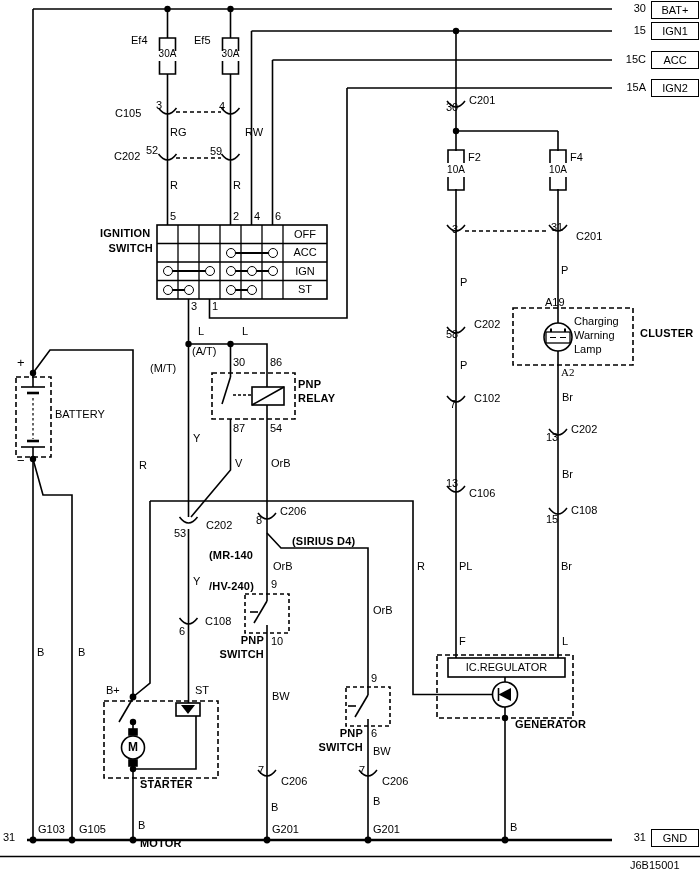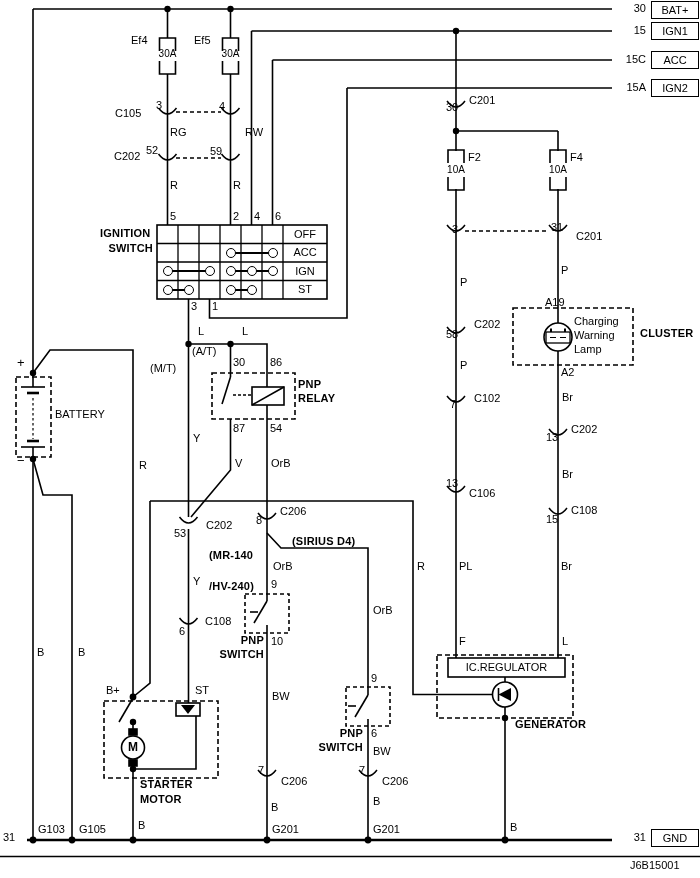--- a/index.html
+++ b/index.html
@@ -248,34 +248,34 @@
       <div class="lbl" style="left: 270px; top: 357px;">86</div>
       <div class="lbl" style="left: 233px; top: 423px;">87</div>
       <div class="lbl" style="left: 270px; top: 423px;">54</div>
       <div class="lbl" style="left: 271px; top: 579px;">9</div>
       <div class="lbl" style="left: 271px; top: 636px;">10</div>
       <div class="lbl" style="left: 371px; top: 673px;">9</div>
       <div class="lbl" style="left: 371px; top: 728px;">6</div>
       <div class="lbl" style="left: 106px; top: 685px;">B+</div>
       <div class="lbl" style="left: 195px; top: 685px;">ST</div>
       <div class="lbl" style="left: 545px; top: 297px;">A19</div>
-      <div class="lbl" style="left: 561px; top: 367px;">A2</div>
+      <div class="lbl" style="left: 561px; top: 367px; font-family: Liberation Serif, serif;">A2</div>
       <div class="lbl" style="left: 459px; top: 636px;">F</div>
       <div class="lbl" style="left: 562px; top: 636px;">L</div>
       <div class="lbl" style="left: 17px; top: 357px; font-size: 13px;">+</div>
       <div class="lbl" style="left: 17px; top: 455px; font-size: 13px;">−</div>
       <div class="lbl" style="left: 55px; top: 409px;">BATTERY</div>
       <div class="lbl b" style="left: 298px; top: 379px;">PNP</div>
       <div class="lbl b" style="left: 298px; top: 393px;">RELAY</div>
       <div class="lbl b" style="left: 237px; top: 635px; width: 27px; text-align: right;">PNP</div>
       <div class="lbl b" style="left: 214px; top: 649px; width: 50px; text-align: right;">SWITCH</div>
       <div class="lbl b" style="left: 336px; top: 728px; width: 27px; text-align: right;">PNP</div>
       <div class="lbl b" style="left: 313px; top: 742px; width: 50px; text-align: right;">SWITCH</div>
       <div class="lbl b" style="left: 140px; top: 779px;">STARTER</div>
-      <div class="lbl b" style="left: 140px; top: 794px;">MOTOR</div>
+      <div class="lbl b" style="left: 140px; top: 838px;">MOTOR</div>
       <div class="lbl b" style="left: 515px; top: 719px;">GENERATOR</div>
       <div class="lbl b" style="left: 640px; top: 328px;">CLUSTER</div>
       <div class="lbl" style="left: 574px; top: 316px;">Charging</div>
       <div class="lbl" style="left: 574px; top: 330px;">Warning</div>
       <div class="lbl" style="left: 574px; top: 344px;">Lamp</div>
       <div class="lbl" style="left: 449px; top: 662px; width: 115px; text-align: center;">IC.REGULATOR</div>
       <div class="lbl b" style="left: 128px; top: 742px; font-size: 12px;">M</div>
       <div class="lbl b" style="left: 209px; top: 550px;">(MR-140</div>
       <div class="lbl b" style="left: 209px; top: 581px;">/HV-240)</div>
       <div class="lbl b" style="left: 292px; top: 536px;">(SIRIUS D4)</div>

